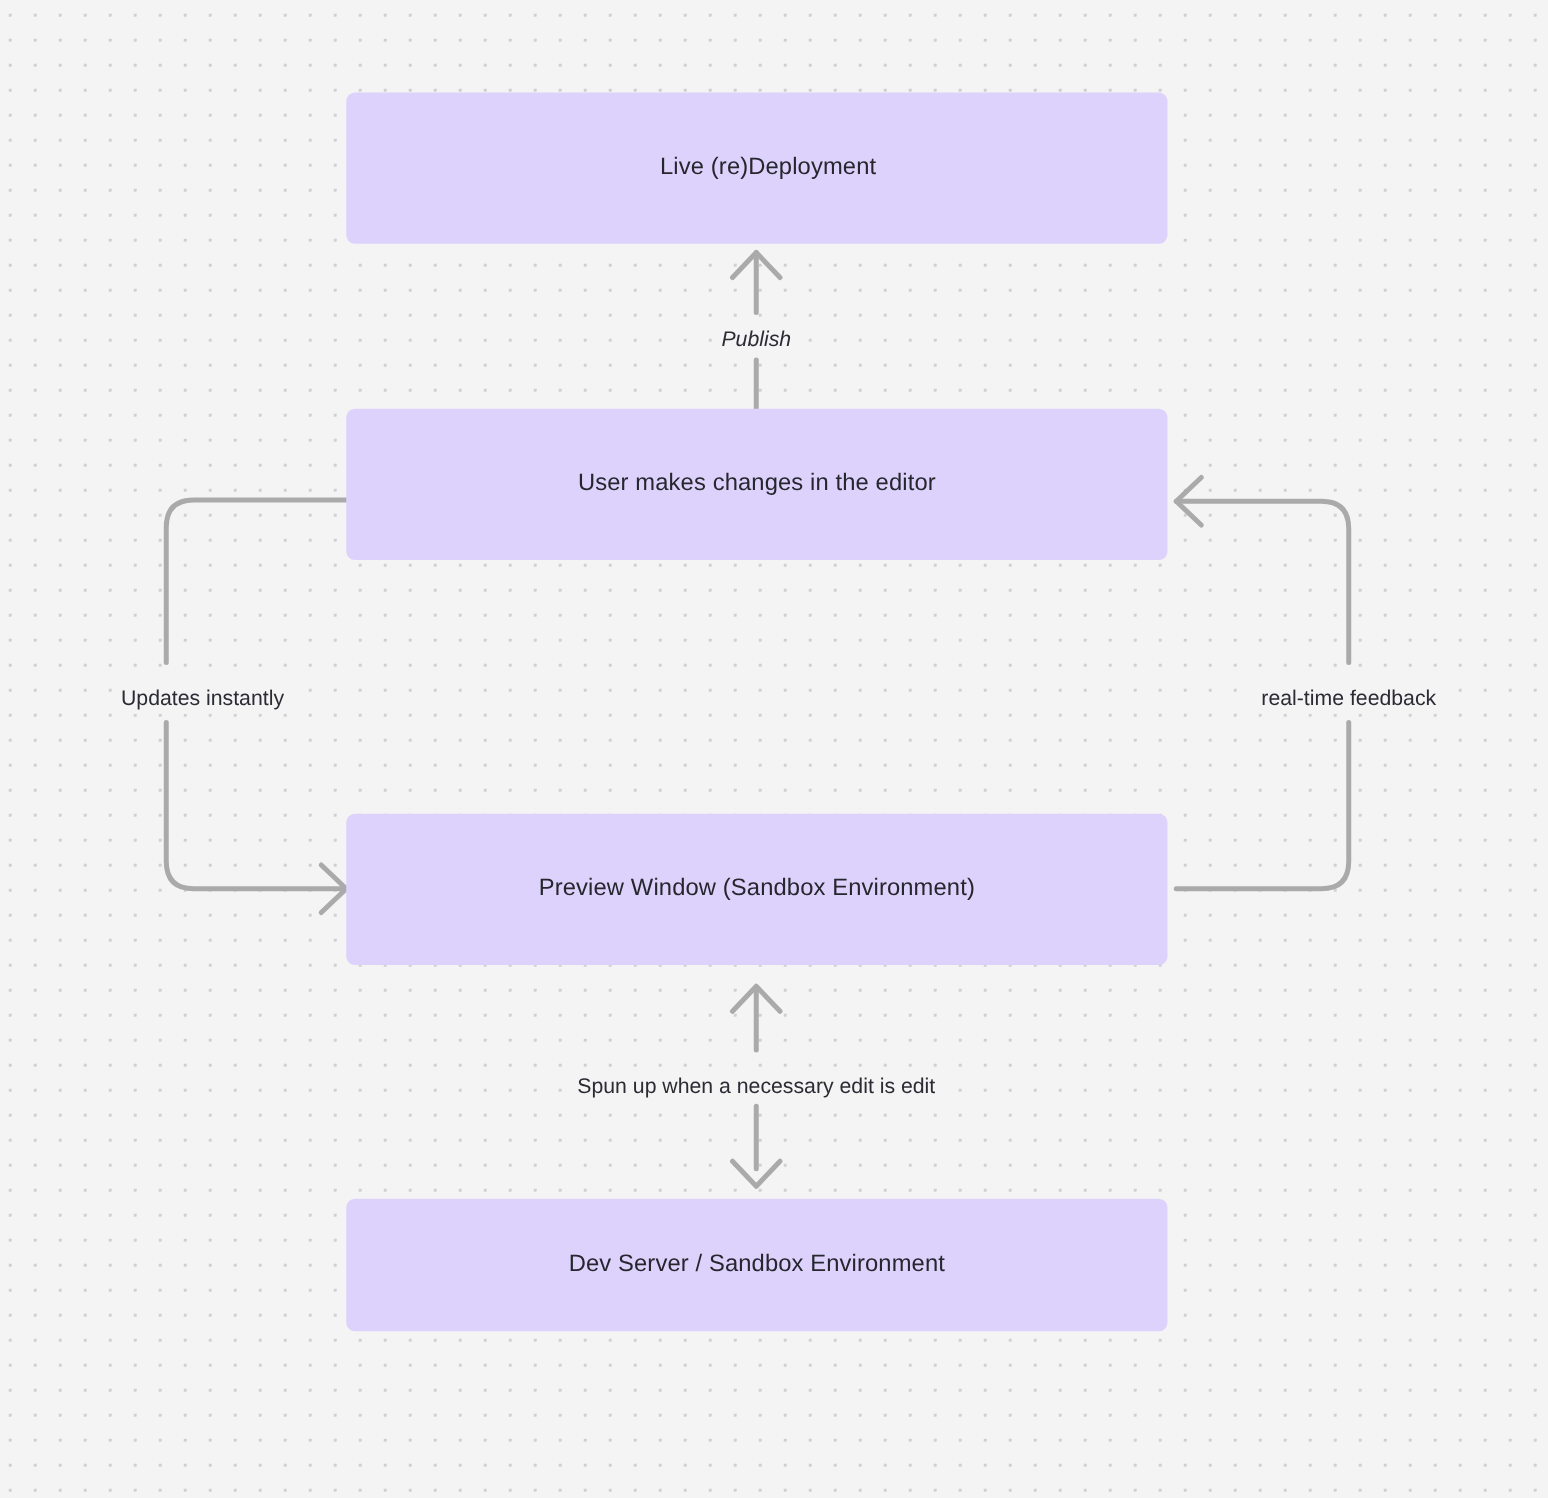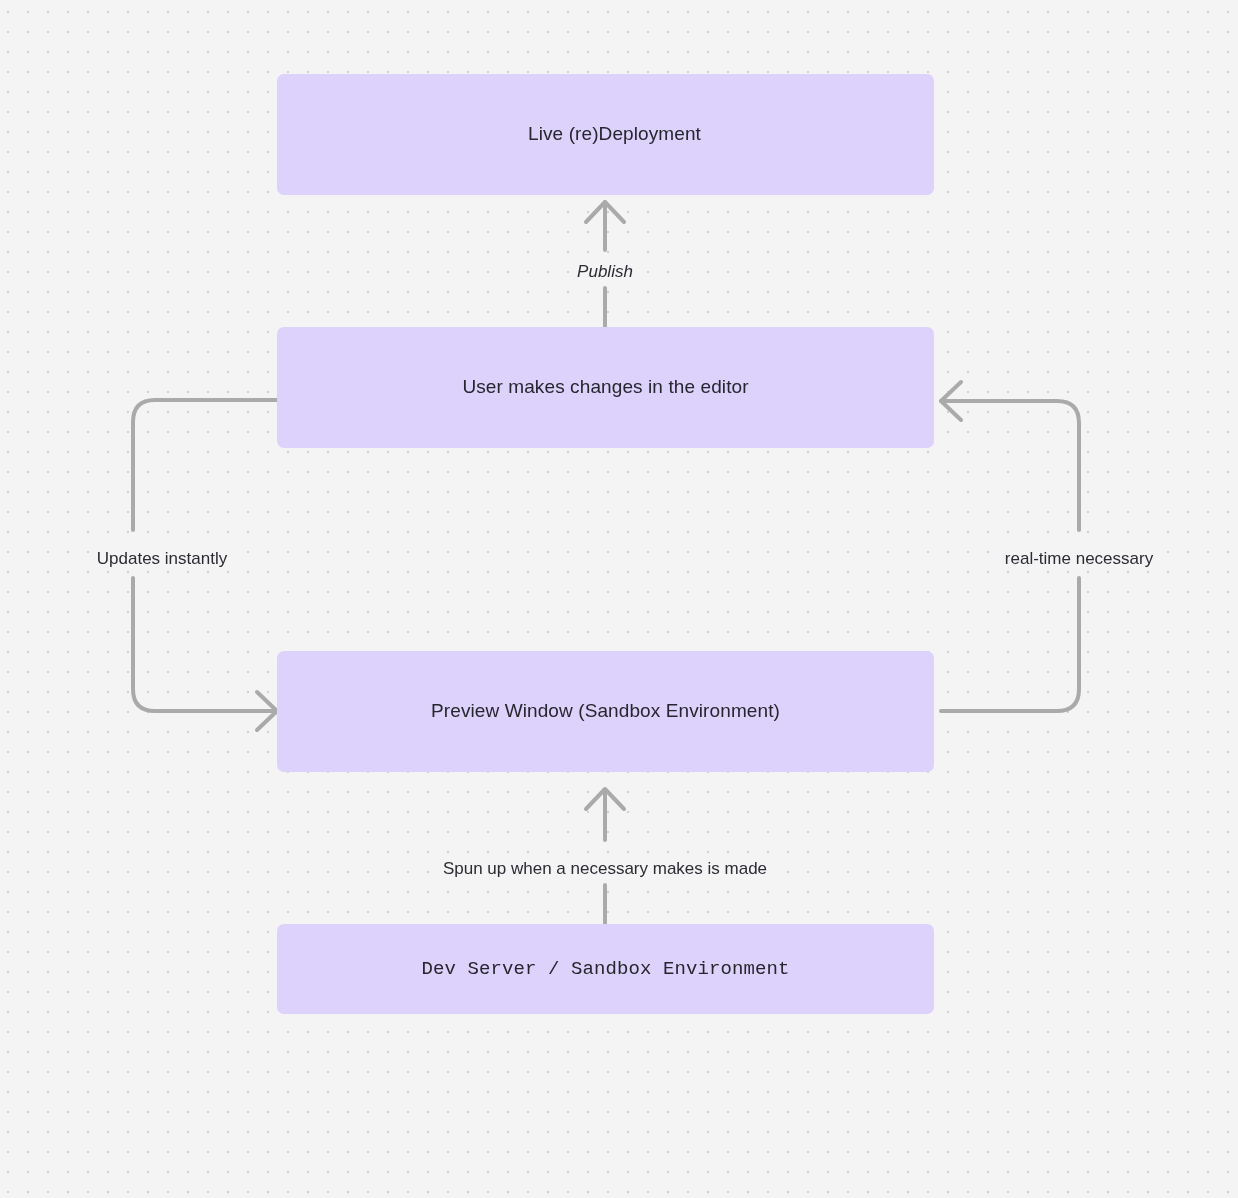--- a/index.html
+++ b/index.html
@@ -64,21 +64,21 @@
     color: #26262e;
     font-size: 19px;
     letter-spacing: 0.1px;
     line-height: 1.3;
     padding: 6px 18px;
   }
 
   #node-live      { left: 277px; top: 74px;  width: 657px; height: 121px; padding-left: 36px; }
   #node-user      { left: 277px; top: 327px; width: 657px; height: 121px; }
   #node-preview   { left: 277px; top: 651px; width: 657px; height: 121px; }
-  #node-devserver { left: 277px; top: 924px; width: 657px; height: 90px; font-family: Liberation Mono, monospace; }
+  #node-devserver { left: 277px; top: 959px; width: 657px; height: 106px; }
 
   
   .edge-label {
     position: absolute;
     color: #2b2b33;
     font-size: 17px;
     line-height: 1.25;
     white-space: nowrap;
     background: #f4f4f5;
     padding: 2px 6px;
@@ -139,15 +139,15 @@
 <div class="node" id="node-user">User makes changes in the editor</div>
 
 <div class="node" id="node-preview">Preview Window (Sandbox Environment)</div>
 
 <div class="node" id="node-devserver">Dev Server / Sandbox Environment</div>
 
 <div class="edge-label" id="label-publish">Publish</div>
 
 <div class="edge-label" id="label-updates">Updates instantly</div>
 
-<div class="edge-label" id="label-realtime">real-time necessary</div>
+<div class="edge-label" id="label-realtime">real-time feedback</div>
 
-<div class="edge-label" id="label-spun">Spun up when a necessary makes is made</div>
+<div class="edge-label" id="label-spun">Spun up when a necessary edit is edit</div>
 
 </body></html>

